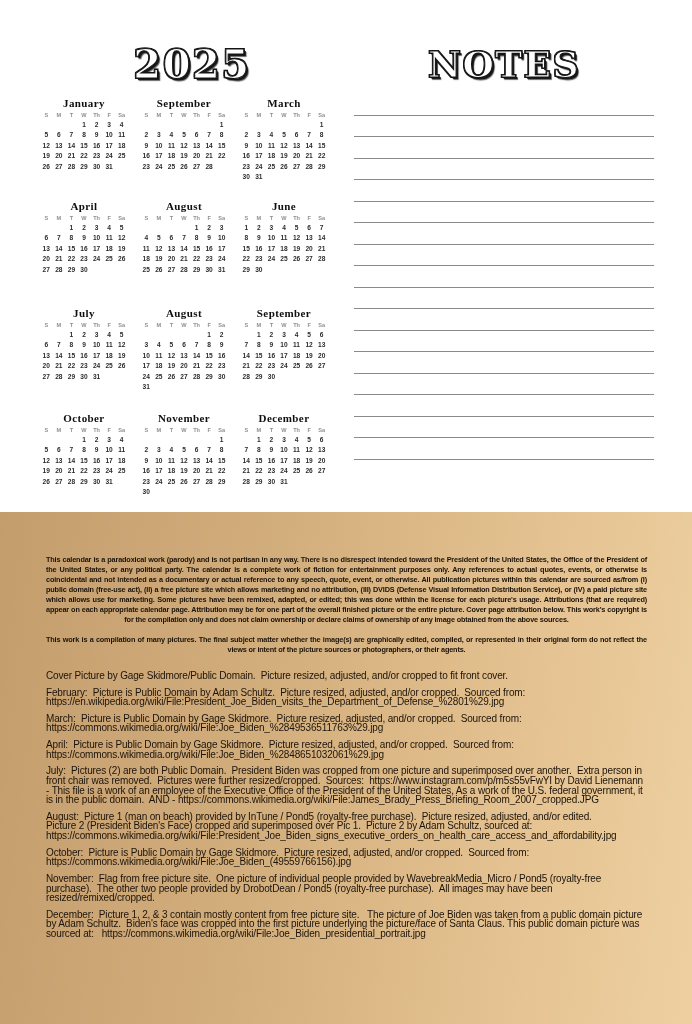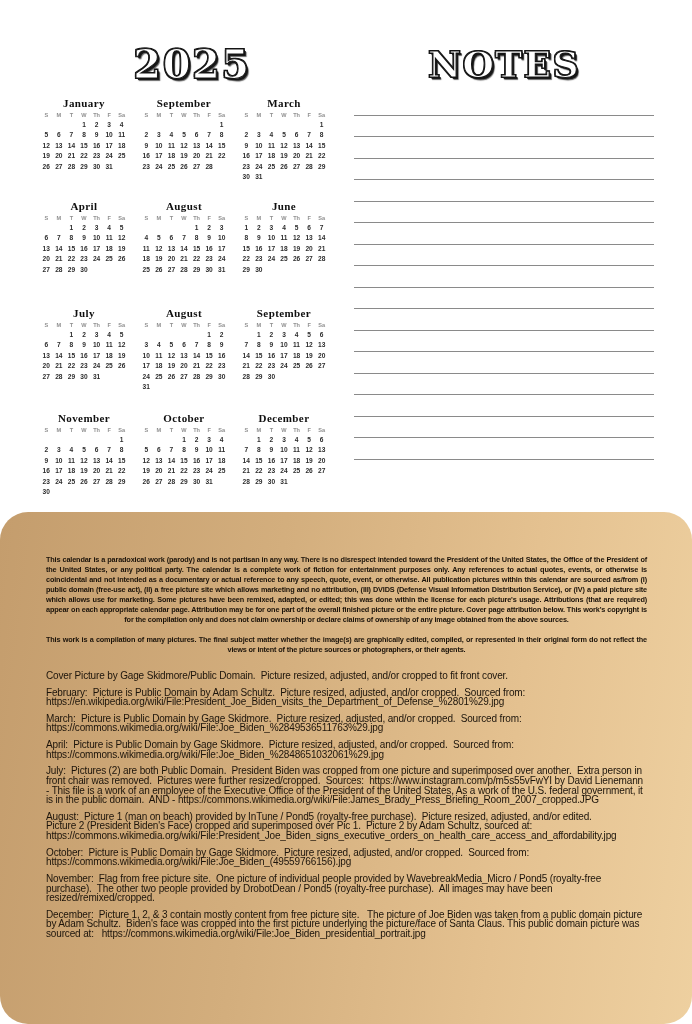--- a/index.html
+++ b/index.html
@@ -33,21 +33,21 @@
   .dow, .week { display:grid; grid-template-columns:repeat(7,1fr); }
   .dow span  { font-size:5.6px; line-height:9px;  font-weight:600; color:#8f8f8f; text-align:center; }
   .week span { font-size:6.6px; line-height:10.4px; font-weight:700; color:#2c2c2c; text-align:center; }
 
   
   .note-lines { width:300px; margin:12px auto 0; }
   .note-line  { height:21.5px; border-bottom:1.6px solid #8a8a8a; }
 
   
   .footer { height:512px; padding:43px 45px 0 46px; color:#1c140b;
-            background:linear-gradient(97deg,#c49d6d 0%, #d3ae7d 38%, #e4c190 72%, #eed0a0 100%);border-radius:28px; }
+            background:linear-gradient(97deg,#c49d6d 0%, #d3ae7d 38%, #e4c190 72%, #eed0a0 100%); }
   .disc { font-size:7.3px; line-height:10px; font-weight:700; letter-spacing:-0.15px;
           text-align:justify; text-align-last:center; margin-bottom:10px; }
   .attr-list { margin-top:16px; }
   .attr { font-size:10px; line-height:9.7px; font-weight:400; letter-spacing:-0.15px;
           margin-bottom:6.8px; white-space:pre-wrap; overflow-wrap:break-word; }
 </style>
 </head>
 <body>
 
 <div class="page">
@@ -582,20 +582,77 @@
               <span>28</span>
               <span>29</span>
               <span>30</span>
               <span></span>
               <span></span>
               <span></span>
               <span></span>
             </div>
           </div>
           <div class="month">
+            <div class="mname">October</div>
+            <div class="dow">
+              <span>S</span>
+              <span>M</span>
+              <span>T</span>
+              <span>W</span>
+              <span>Th</span>
+              <span>F</span>
+              <span>Sa</span>
+            </div>
+            <div class="week">
+              <span></span>
+              <span></span>
+              <span></span>
+              <span>1</span>
+              <span>2</span>
+              <span>3</span>
+              <span>4</span>
+            </div>
+            <div class="week">
+              <span>5</span>
+              <span>6</span>
+              <span>7</span>
+              <span>8</span>
+              <span>9</span>
+              <span>10</span>
+              <span>11</span>
+            </div>
+            <div class="week">
+              <span>12</span>
+              <span>13</span>
+              <span>14</span>
+              <span>15</span>
+              <span>16</span>
+              <span>17</span>
+              <span>18</span>
+            </div>
+            <div class="week">
+              <span>19</span>
+              <span>20</span>
+              <span>21</span>
+              <span>22</span>
+              <span>23</span>
+              <span>24</span>
+              <span>25</span>
+            </div>
+            <div class="week">
+              <span>26</span>
+              <span>27</span>
+              <span>28</span>
+              <span>29</span>
+              <span>30</span>
+              <span>31</span>
+              <span></span>
+            </div>
+          </div>
+          <div class="month">
             <div class="mname">November</div>
             <div class="dow">
               <span>S</span>
               <span>M</span>
               <span>T</span>
               <span>W</span>
               <span>Th</span>
               <span>F</span>
               <span>Sa</span>
             </div>
@@ -644,77 +701,20 @@
               <span>28</span>
               <span>29</span>
             </div>
             <div class="week">
               <span>30</span>
               <span></span>
               <span></span>
               <span></span>
               <span></span>
               <span></span>
-              <span></span>
-            </div>
-          </div>
-          <div class="month">
-            <div class="mname">October</div>
-            <div class="dow">
-              <span>S</span>
-              <span>M</span>
-              <span>T</span>
-              <span>W</span>
-              <span>Th</span>
-              <span>F</span>
-              <span>Sa</span>
-            </div>
-            <div class="week">
-              <span></span>
-              <span></span>
-              <span></span>
-              <span>1</span>
-              <span>2</span>
-              <span>3</span>
-              <span>4</span>
-            </div>
-            <div class="week">
-              <span>5</span>
-              <span>6</span>
-              <span>7</span>
-              <span>8</span>
-              <span>9</span>
-              <span>10</span>
-              <span>11</span>
-            </div>
-            <div class="week">
-              <span>12</span>
-              <span>13</span>
-              <span>14</span>
-              <span>15</span>
-              <span>16</span>
-              <span>17</span>
-              <span>18</span>
-            </div>
-            <div class="week">
-              <span>19</span>
-              <span>20</span>
-              <span>21</span>
-              <span>22</span>
-              <span>23</span>
-              <span>24</span>
-              <span>25</span>
-            </div>
-            <div class="week">
-              <span>26</span>
-              <span>27</span>
-              <span>28</span>
-              <span>29</span>
-              <span>30</span>
-              <span>31</span>
               <span></span>
             </div>
           </div>
           <div class="month">
             <div class="mname">December</div>
             <div class="dow">
               <span>S</span>
               <span>M</span>
               <span>T</span>
               <span>W</span>

